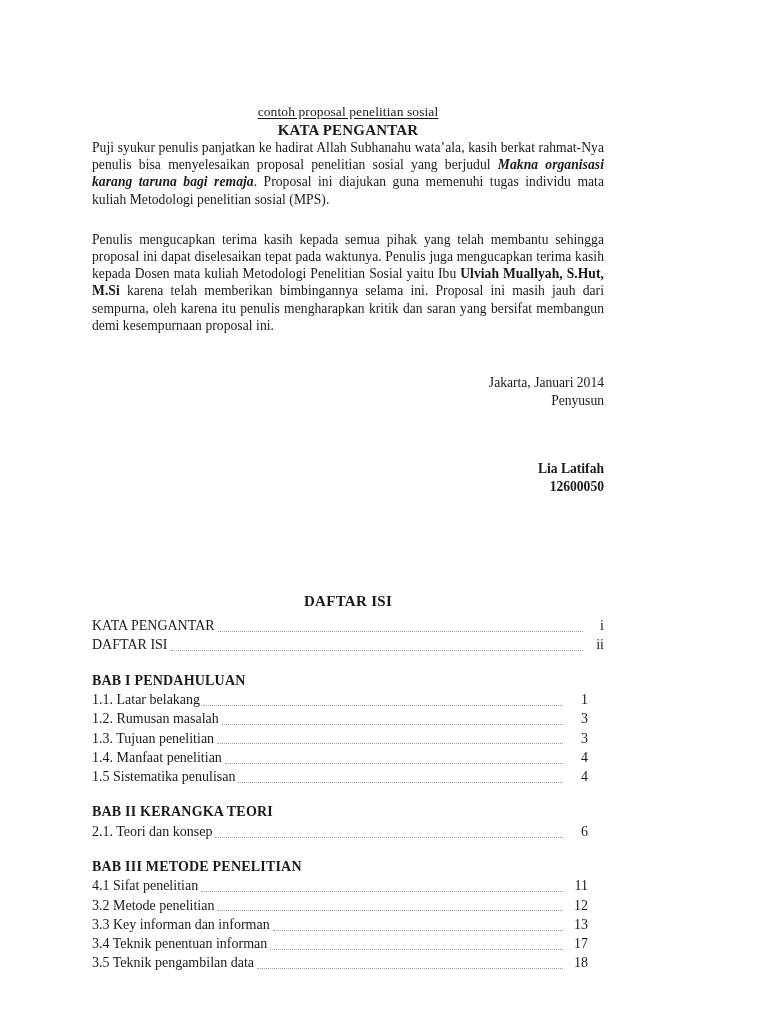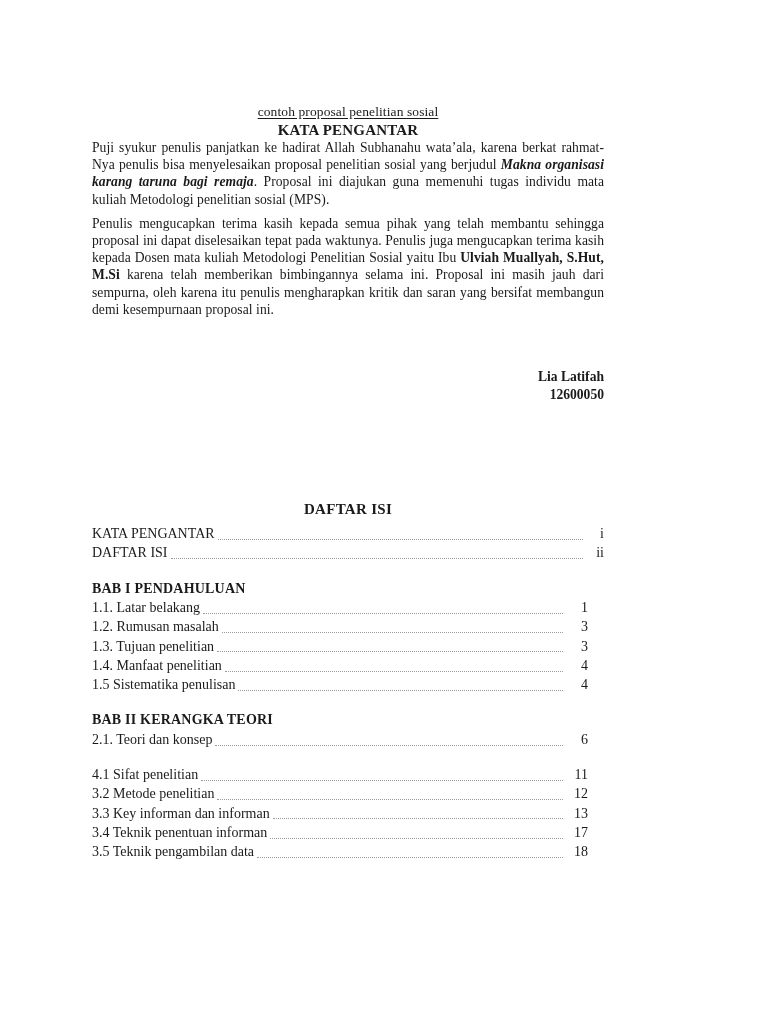--- a/index.html
+++ b/index.html
@@ -54,21 +54,21 @@
   }
 
   
   .para {
     text-align: justify;
     font-size: 13.6px;
     line-height: 17.2px;
     margin: 0;
     letter-spacing: .05px;
   }
-  .para + .para { margin-top: 7px; }
+  .para + .para { margin-top: 23px; }
   .bi { font-weight: bold; font-style: italic; }
   .b  { font-weight: bold; }
 
   
   .sign-block {
     margin-top: 40px;
     text-align: right;
     font-size: 13.6px;
     line-height: 18px;
   }
@@ -135,24 +135,28 @@
 
 <div class="page">
   <div class="content">
 
     <div class="site-line">
       <span>contoh proposal penelitian sosial</span>
     </div>
 
     <div class="doc-title">KATA PENGANTAR</div>
 
-    <p class="para"><span>Puji syukur penulis panjatkan ke hadirat Allah Subhanahu wata’ala, karena berkat rahmat-Nya penulis bisa menyelesaikan  proposal penelitian sosial yang berjudul </span><span class="bi">Makna organisasi karang taruna bagi remaja</span><span>. Proposal ini diajukan guna memenuhi tugas individu mata kuliah Metodologi penelitian sosial (MPS).</span></p>
+    <p class="para"><span>Puji syukur penulis panjatkan ke hadirat Allah Subhanahu wata’ala, kasih berkat rahmat-Nya penulis bisa menyelesaikan  proposal penelitian sosial yang berjudul </span><span class="bi">Makna organisasi karang taruna bagi remaja</span><span>. Proposal ini diajukan guna memenuhi tugas individu mata kuliah Metodologi penelitian sosial (MPS).</span></p>
 
     <p class="para"><span>Penulis mengucapkan terima kasih kepada semua pihak yang telah membantu sehingga proposal ini dapat diselesaikan tepat pada waktunya. Penulis juga mengucapkan terima kasih kepada Dosen mata kuliah Metodologi Penelitian Sosial yaitu Ibu </span><span class="b">Ulviah Muallyah, S.Hut, M.Si</span><span> karena telah memberikan bimbingannya selama ini. Proposal ini masih jauh dari sempurna, oleh karena itu penulis mengharapkan kritik dan saran yang bersifat membangun demi kesempurnaan proposal ini.</span></p>
 
+    <div class="sign-block">
+      <div>Jakarta, Januari 2014</div>
+      <div>Penyusun</div>
+    </div>
 
     <div class="sign-name">Lia Latifah</div>
     <div class="sign-id">12600050</div>
 
     <div class="toc">
       <div class="toc-title">DAFTAR ISI</div>
 
       <div class="toc-row roman">
         <span class="lbl">KATA PENGANTAR</span>
         <span class="leader"></span>
@@ -197,20 +201,21 @@
 
       <div class="toc-head">BAB II KERANGKA TEORI</div>
       <div class="toc-row arabic">
         <span class="lbl">2.1. Teori dan konsep</span>
         <span class="leader"></span>
         <span class="pg">6</span>
       </div>
 
       <div class="gap-md"></div>
 
+      <div class="toc-head">BAB III METODE PENELITIAN</div>
       <div class="toc-row arabic">
         <span class="lbl">4.1 Sifat penelitian</span>
         <span class="leader"></span>
         <span class="pg">11</span>
       </div>
       <div class="toc-row arabic">
         <span class="lbl">3.2 Metode penelitian</span>
         <span class="leader"></span>
         <span class="pg">12</span>
       </div>

